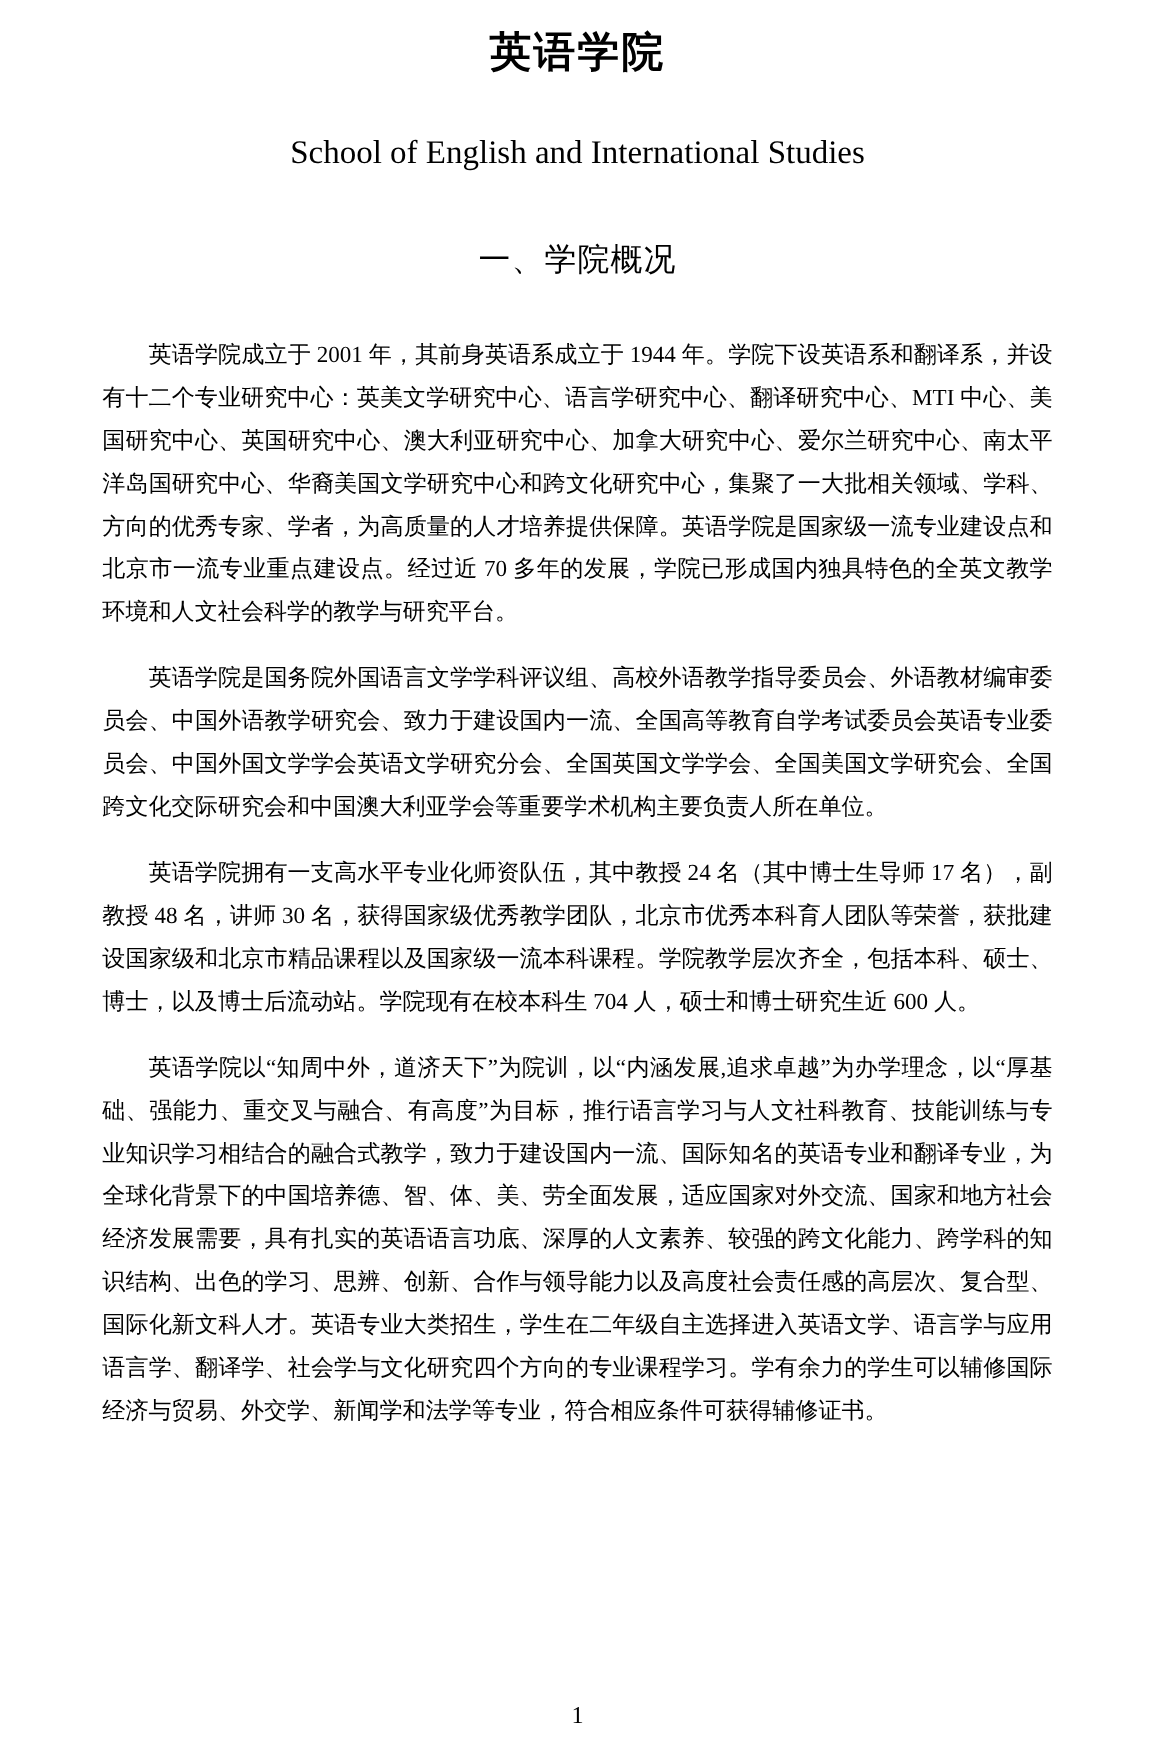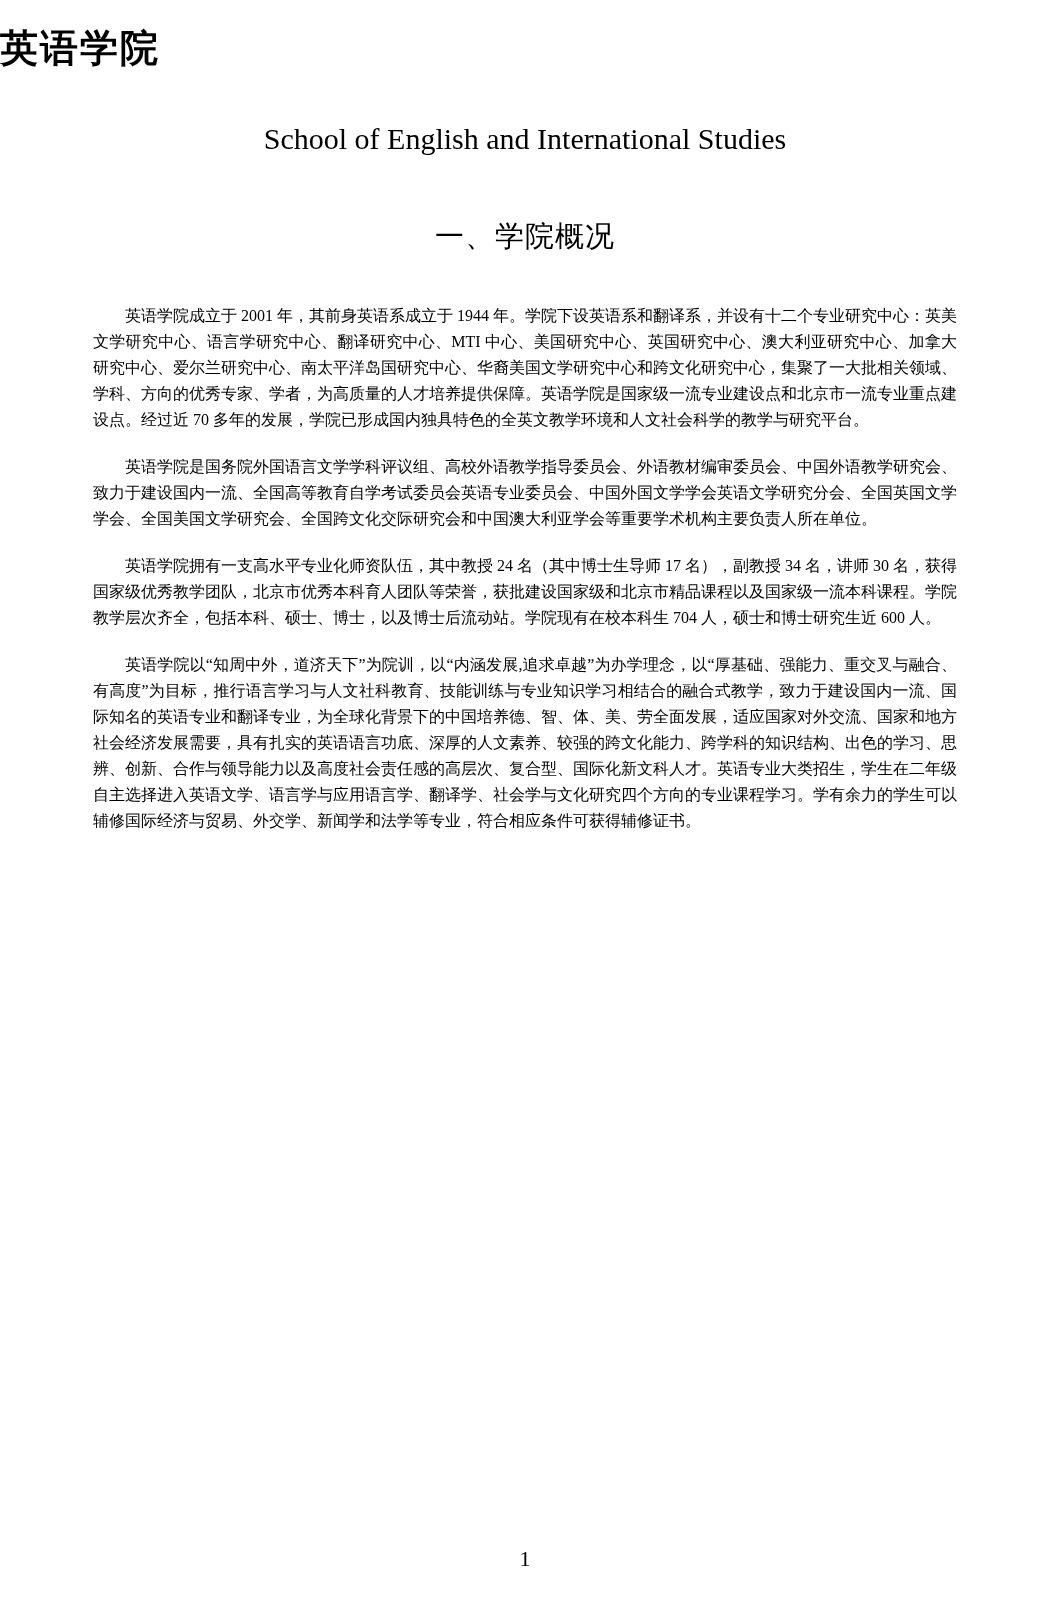--- a/index.html
+++ b/index.html
@@ -12,21 +12,21 @@
   .page {
     position: relative;
     width: 1050px;
     height: 1600px;
     background: #ffffff;
     overflow: hidden;
   }
   .title-cn {
     margin: 0;
     padding-top: 26px;
-    text-align: left;
+    text-align: center;
     font-size: 38px;
     font-weight: bold;
     letter-spacing: 2px;
     line-height: 1.2;
   }
   .title-en {
     margin: 0;
     margin-top: 49px;
     text-align: center;
     font-size: 30px;
@@ -40,22 +40,22 @@
     text-align: center;
     font-size: 29px;
     font-weight: normal;
     letter-spacing: 1px;
     line-height: 1.2;
   }
   .doc-body {
     width: 864px;
     margin: 16px auto;
     margin-top: 50px;
-    font-size: 16px;
-    line-height: 26px;
+    font-size: 21px;
+    line-height: 39px;
     text-align: justify;
     text-justify: inter-ideograph;
   }
   .doc-body p {
     margin: 0 0 21px 0;
     text-indent: 2em;
   }
   .page-footer {
     position: absolute;
     left: 0;
@@ -72,21 +72,21 @@
 
   <h1 class="title-cn">英语学院</h1>
 
   <h2 class="title-en">School of English and International Studies</h2>
 
   <h3 class="section-heading">一、学院概况</h3>
 
   <div class="doc-body">
     <p>英语学院成立于 2001 年，其前身英语系成立于 1944 年。学院下设英语系和翻译系，并设有十二个专业研究中心：英美文学研究中心、语言学研究中心、翻译研究中心、MTI 中心、美国研究中心、英国研究中心、澳大利亚研究中心、加拿大研究中心、爱尔兰研究中心、南太平洋岛国研究中心、华裔美国文学研究中心和跨文化研究中心，集聚了一大批相关领域、学科、方向的优秀专家、学者，为高质量的人才培养提供保障。英语学院是国家级一流专业建设点和北京市一流专业重点建设点。经过近 70 多年的发展，学院已形成国内独具特色的全英文教学环境和人文社会科学的教学与研究平台。</p>
     <p>英语学院是国务院外国语言文学学科评议组、高校外语教学指导委员会、外语教材编审委员会、中国外语教学研究会、致力于建设国内一流、全国高等教育自学考试委员会英语专业委员会、中国外国文学学会英语文学研究分会、全国英国文学学会、全国美国文学研究会、全国跨文化交际研究会和中国澳大利亚学会等重要学术机构主要负责人所在单位。</p>
-    <p>英语学院拥有一支高水平专业化师资队伍，其中教授 24 名（其中博士生导师 17 名），副教授 34 名，讲师 30 名，获得国家级优秀教学团队，北京市优秀本科育人团队等荣誉，获批建设国家级和北京市精品课程以及国家级一流本科课程。学院教学层次齐全，包括本科、硕士、博士，以及博士后流动站。学院现有在校本科生 704 人，硕士和博士研究生近 600 人。</p>
+    <p>英语学院拥有一支高水平专业化师资队伍，其中教授 24 名（其中博士生导师 17 名），副教授 48 名，讲师 30 名，获得国家级优秀教学团队，北京市优秀本科育人团队等荣誉，获批建设国家级和北京市精品课程以及国家级一流本科课程。学院教学层次齐全，包括本科、硕士、博士，以及博士后流动站。学院现有在校本科生 704 人，硕士和博士研究生近 600 人。</p>
     <p>英语学院以“知周中外，道济天下”为院训，以“内涵发展,追求卓越”为办学理念，以“厚基础、强能力、重交叉与融合、有高度”为目标，推行语言学习与人文社科教育、技能训练与专业知识学习相结合的融合式教学，致力于建设国内一流、国际知名的英语专业和翻译专业，为全球化背景下的中国培养德、智、体、美、劳全面发展，适应国家对外交流、国家和地方社会经济发展需要，具有扎实的英语语言功底、深厚的人文素养、较强的跨文化能力、跨学科的知识结构、出色的学习、思辨、创新、合作与领导能力以及高度社会责任感的高层次、复合型、国际化新文科人才。英语专业大类招生，学生在二年级自主选择进入英语文学、语言学与应用语言学、翻译学、社会学与文化研究四个方向的专业课程学习。学有余力的学生可以辅修国际经济与贸易、外交学、新闻学和法学等专业，符合相应条件可获得辅修证书。</p>
   </div>
 
   <div class="page-footer">
     <span>1</span>
   </div>
 
 </div>
 
 </body></html>

